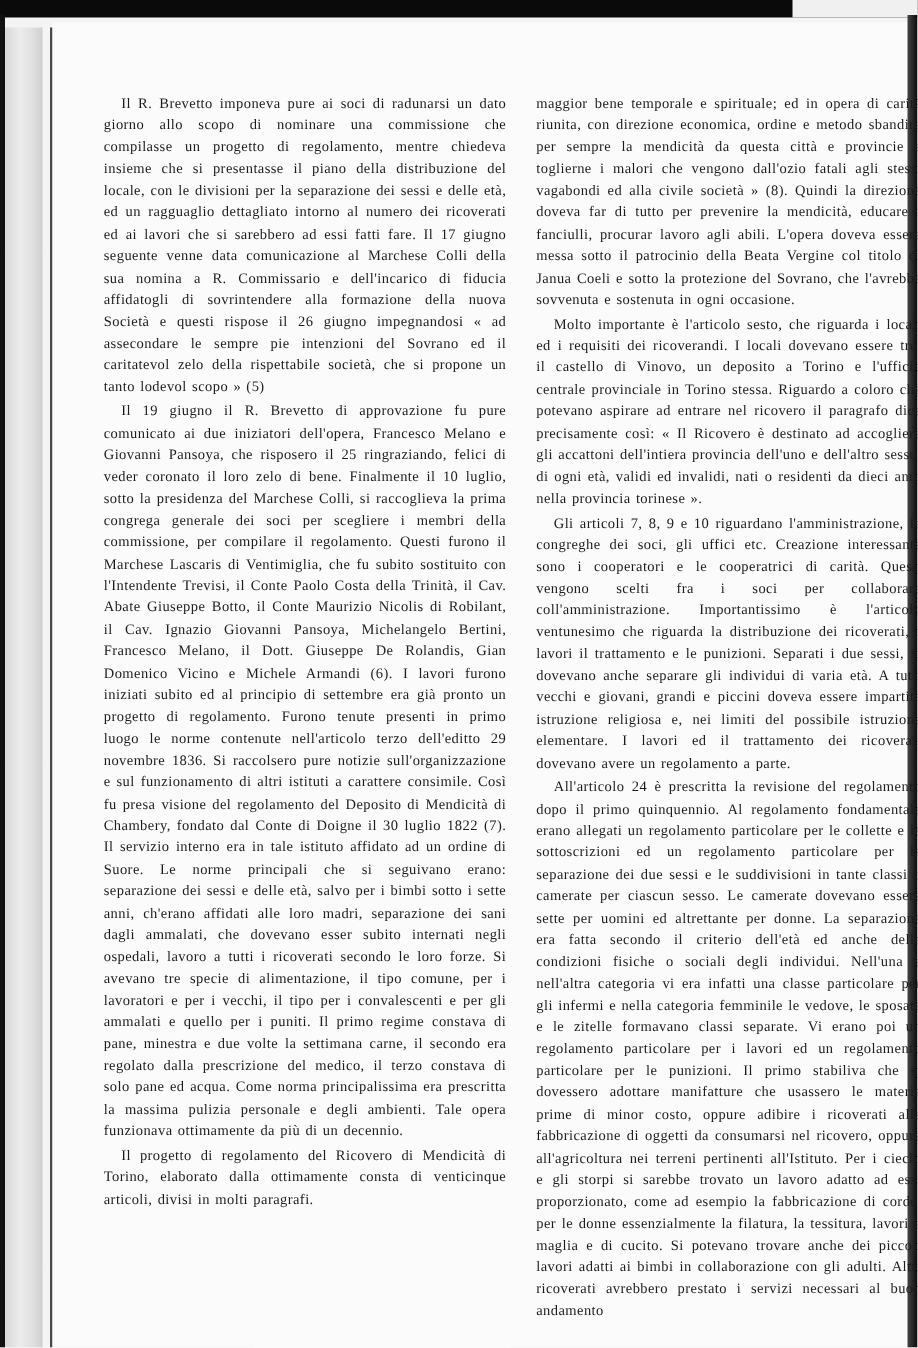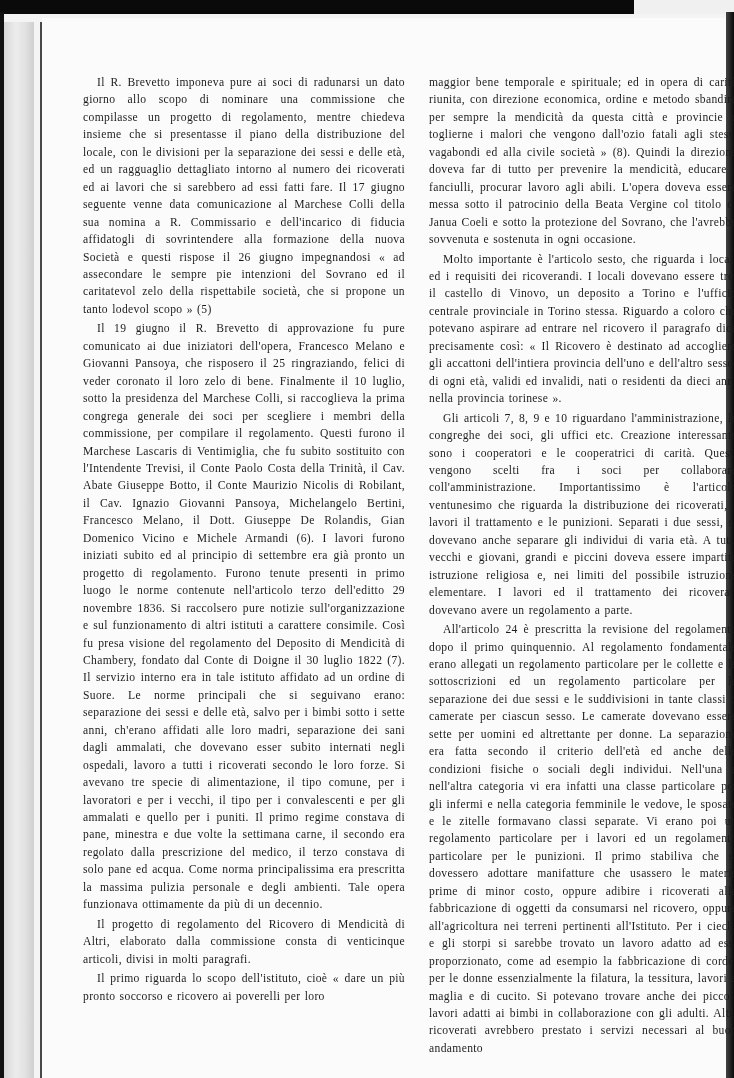--- a/index.html
+++ b/index.html
@@ -58,22 +58,21 @@
 <div class="top-border-right"></div>
 <div class="left-edge"></div>
 <div class="binding"></div>
 <div class="binding-line"></div>
 <div class="page"></div>
 <div class="right-edge"></div>
 
 <div class="column col-left">
   <p>Il R. Brevetto imponeva pure ai soci di radunarsi un dato giorno allo scopo di nominare una commissione che compilasse un progetto di regolamento, mentre chiedeva insieme che si presentasse il piano della distribuzione del locale, con le divisioni per la separazione dei sessi e delle età, ed un ragguaglio dettagliato intorno al numero dei ricoverati ed ai lavori che si sarebbero ad essi fatti fare. Il 17 giugno seguente venne data comunicazione al Marchese Colli della sua nomina a R. Commissario e dell'incarico di fiducia affidatogli di sovrintendere alla formazione della nuova Società e questi rispose il 26 giugno impegnandosi « ad assecondare le sempre pie intenzioni del Sovrano ed il caritatevol zelo della rispettabile società, che si propone un tanto lodevol scopo » (5)</p>
   <p>Il 19 giugno il R. Brevetto di approvazione fu pure comunicato ai due iniziatori dell'opera, Francesco Melano e Giovanni Pansoya, che risposero il 25 ringraziando, felici di veder coronato il loro zelo di bene. Finalmente il 10 luglio, sotto la presidenza del Marchese Colli, si raccoglieva la prima congrega generale dei soci per scegliere i membri della commissione, per compilare il regolamento. Questi furono il Marchese Lascaris di Ventimiglia, che fu subito sostituito con l'Intendente Trevisi, il Conte Paolo Costa della Trinità, il Cav. Abate Giuseppe Botto, il Conte Maurizio Nicolis di Robilant, il Cav. Ignazio Giovanni Pansoya, Michelangelo Bertini, Francesco Melano, il Dott. Giuseppe De Rolandis, Gian Domenico Vicino e Michele Armandi (6). I lavori furono iniziati subito ed al principio di settembre era già pronto un progetto di regolamento. Furono tenute presenti in primo luogo le norme contenute nell'articolo terzo dell'editto 29 novembre 1836. Si raccolsero pure notizie sull'organizzazione e sul funzionamento di altri istituti a carattere consimile. Così fu presa visione del regolamento del Deposito di Mendicità di Chambery, fondato dal Conte di Doigne il 30 luglio 1822 (7). Il servizio interno era in tale istituto affidato ad un ordine di Suore. Le norme principali che si seguivano erano: separazione dei sessi e delle età, salvo per i bimbi sotto i sette anni, ch'erano affidati alle loro madri, separazione dei sani dagli ammalati, che dovevano esser subito internati negli ospedali, lavoro a tutti i ricoverati secondo le loro forze. Si avevano tre specie di alimentazione, il tipo comune, per i lavoratori e per i vecchi, il tipo per i convalescenti e per gli ammalati e quello per i puniti. Il primo regime constava di pane, minestra e due volte la settimana carne, il secondo era regolato dalla prescrizione del medico, il terzo constava di solo pane ed acqua. Come norma principalissima era prescritta la massima pulizia personale e degli ambienti. Tale opera funzionava ottimamente da più di un decennio.</p>
-  <p>Il progetto di regolamento del Ricovero di Mendicità di Altri, elaborato dalla commissione consta di venticinque articoli, divisi in molti paragrafi.</p>
-  <p>Il primo riguarda lo scopo dell'istituto, cioè « dare un più pronto soccorso e ricovero ai poverelli per loro</p>
+  <p>Il progetto di regolamento del Ricovero di Mendicità di Torino, elaborato dalla ottimamente consta di venticinque articoli, divisi in molti paragrafi.</p>
 </div>
 
 <div class="column col-right">
   <p class="first">maggior bene temporale e spirituale; ed in opera di carità riunita, con direzione economica, ordine e metodo sbandire per sempre la mendicità da questa città e provincie e toglierne i malori che vengono dall'ozio fatali agli stessi vagabondi ed alla civile società » (8). Quindi la direzione doveva far di tutto per prevenire la mendicità, educare i fanciulli, procurar lavoro agli abili. L'opera doveva essere messa sotto il patrocinio della Beata Vergine col titolo di Janua Coeli e sotto la protezione del Sovrano, che l'avrebbe sovvenuta e sostenuta in ogni occasione.</p>
   <p>Molto importante è l'articolo sesto, che riguarda i locali ed i requisiti dei ricoverandi. I locali dovevano essere tre: il castello di Vinovo, un deposito a Torino e l'ufficio centrale provinciale in Torino stessa. Riguardo a coloro che potevano aspirare ad entrare nel ricovero il paragrafo dice precisamente così: « Il Ricovero è destinato ad accogliere gli accattoni dell'intiera provincia dell'uno e dell'altro sesso, di ogni età, validi ed invalidi, nati o residenti da dieci anni nella provincia torinese ».</p>
   <p>Gli articoli 7, 8, 9 e 10 riguardano l'amministrazione, le congreghe dei soci, gli uffici etc. Creazione interessante sono i cooperatori e le cooperatrici di carità. Questi vengono scelti fra i soci per collaborare coll'amministrazione. Importantissimo è l'articolo ventunesimo che riguarda la distribuzione dei ricoverati, i lavori il trattamento e le punizioni. Separati i due sessi, si dovevano anche separare gli individui di varia età. A tutti vecchi e giovani, grandi e piccini doveva essere impartita istruzione religiosa e, nei limiti del possibile istruzione elementare. I lavori ed il trattamento dei ricoverati dovevano avere un regolamento a parte.</p>
   <p>All'articolo 24 è prescritta la revisione del regolamento dopo il primo quinquennio. Al regolamento fondamentale erano allegati un regolamento particolare per le collette e le sottoscrizioni ed un regolamento particolare per la separazione dei due sessi e le suddivisioni in tante classi o camerate per ciascun sesso. Le camerate dovevano essere sette per uomini ed altrettante per donne. La separazione era fatta secondo il criterio dell'età ed anche delle condizioni fisiche o sociali degli individui. Nell'una e nell'altra categoria vi era infatti una classe particolare per gli infermi e nella categoria femminile le vedove, le sposate e le zitelle formavano classi separate. Vi erano poi un regolamento particolare per i lavori ed un regolamento particolare per le punizioni. Il primo stabiliva che si dovessero adottare manifatture che usassero le materie prime di minor costo, oppure adibire i ricoverati alla fabbricazione di oggetti da consumarsi nel ricovero, oppure all'agricoltura nei terreni pertinenti all'Istituto. Per i ciechi e gli storpi si sarebbe trovato un lavoro adatto ad essi proporzionato, come ad esempio la fabbricazione di corde, per le donne essenzialmente la filatura, la tessitura, lavori a maglia e di cucito. Si potevano trovare anche dei piccoli lavori adatti ai bimbi in collaborazione con gli adulti. Altri ricoverati avrebbero prestato i servizi necessari al buon andamento</p>
 </div>
 
 <div class="page-number">24</div>

